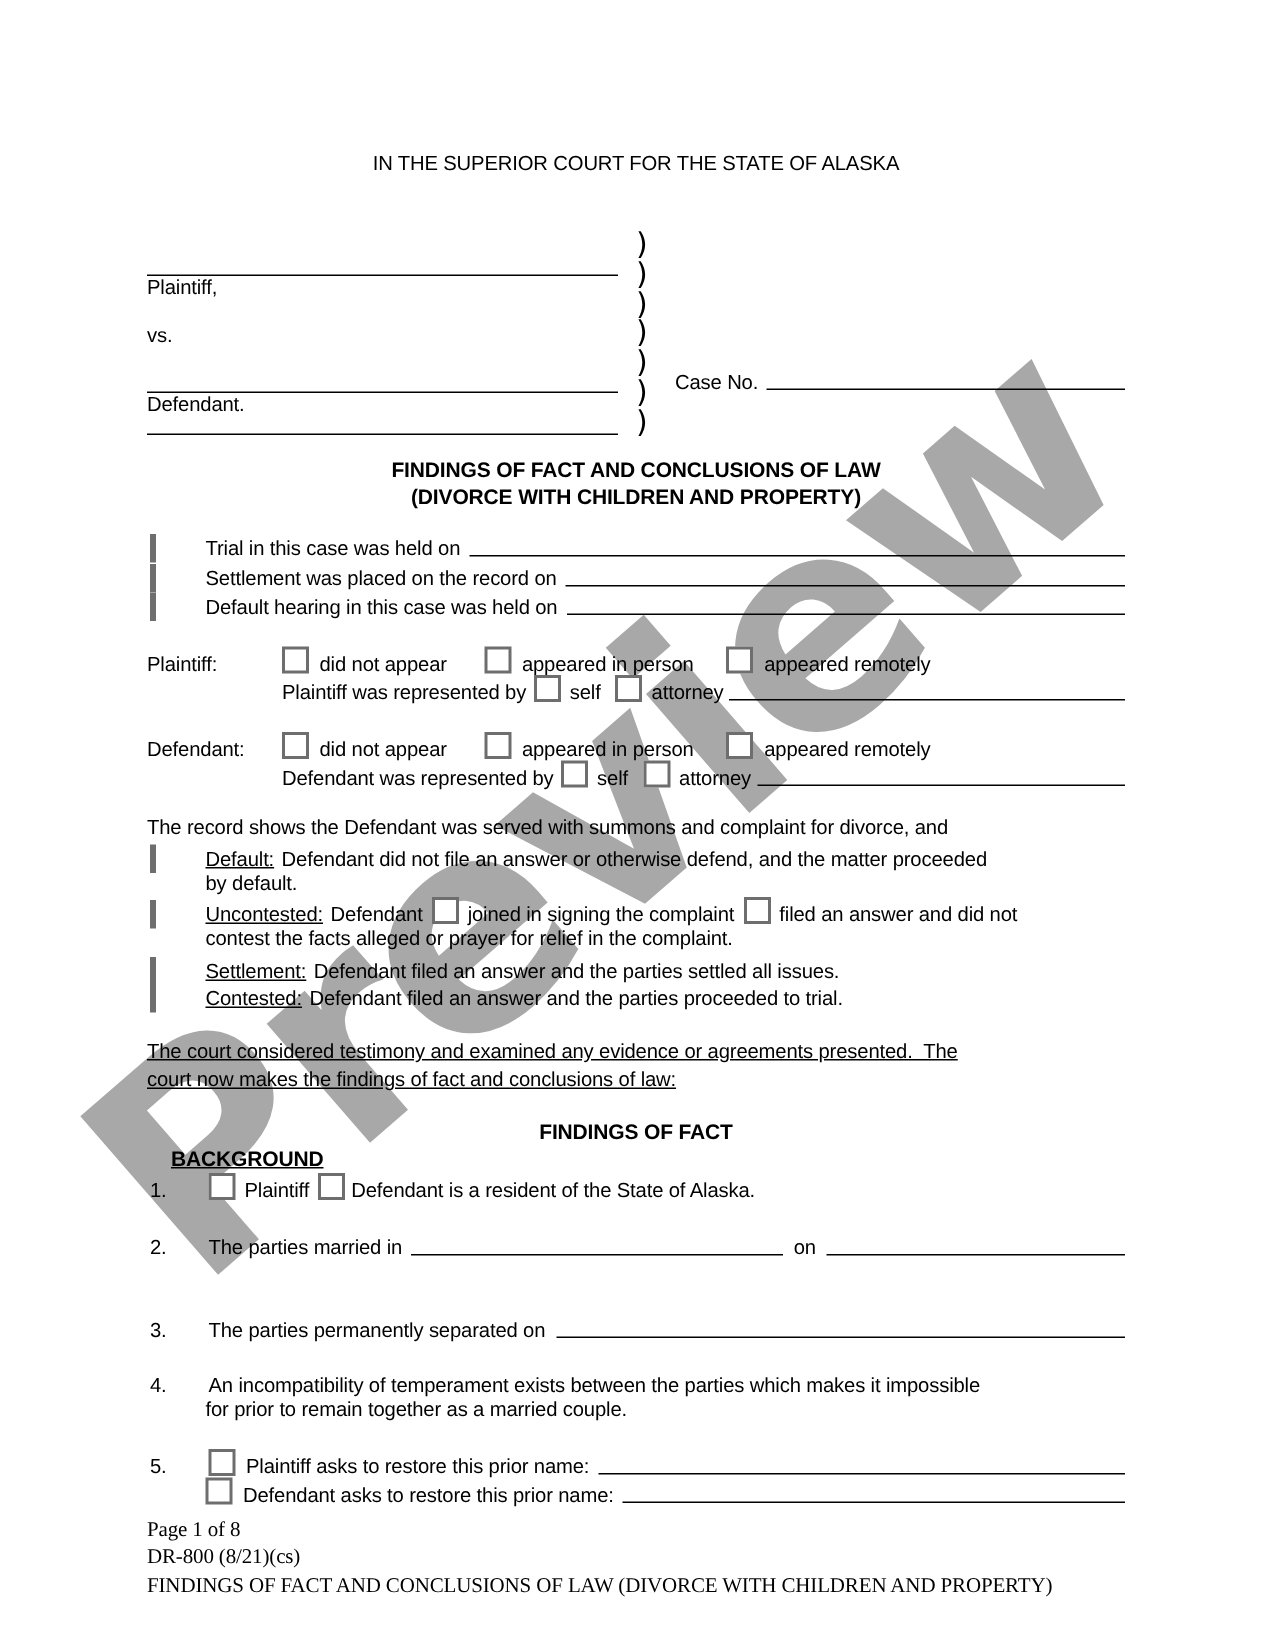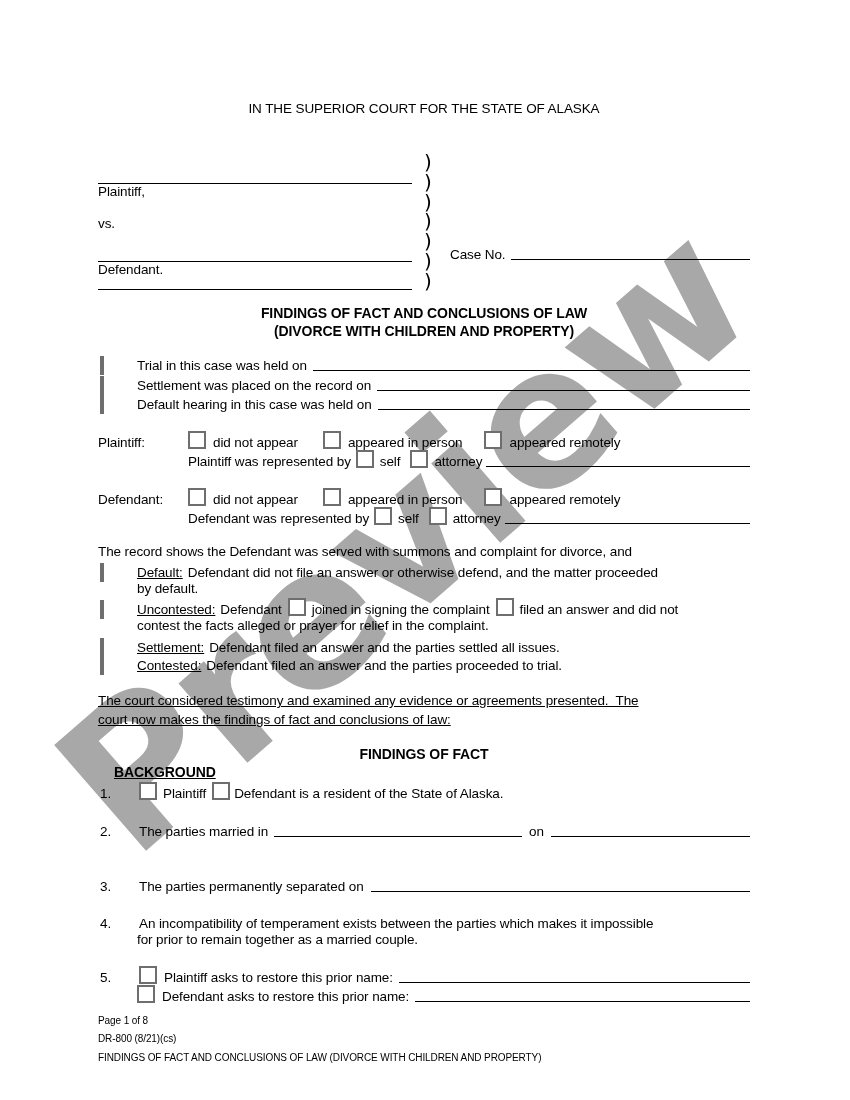--- a/index.html
+++ b/index.html
@@ -26,21 +26,21 @@
     width:14px;height:14px;border:2px solid #6e6e6e;background:#fff;
     box-sizing:content-box;flex:0 0 auto;margin-bottom:1px;
   }
   .blank{border-bottom:1.4px solid #000;margin-bottom:2px;}
   .flex1{flex:1;}
   .colnum{flex:0 0 39px;}
   .line{display:block;white-space:pre;}
   .rule{position:absolute;left:0;width:314px;border-top:1.5px solid #000;height:0;}
   .brace{white-space:pre;font-size:20px;line-height:19.8px;font-family:"DejaVu Sans",sans-serif;}
   .h14{font-size:14px;}
-  .foot{font-size:10px;line-height:18.3px;}
+  .foot{font-size:14px;line-height:18.3px;font-family:Liberation Serif, serif;}
   .lh19 .line{line-height:19px;text-decoration:underline;}
   .svc .line{line-height:18.6px;}
   .g5{margin-left:5px;}.g6{margin-left:6px;}.g7{margin-left:7px;}.g8{margin-left:4px;}
   .g10{margin-left:10px;}.g22{margin-left:22px;}.g25{margin-left:25px;}
   .partycol{flex:0 0 90px;}
 </style>
 </head>
 <body>
 
 <div class="page">

